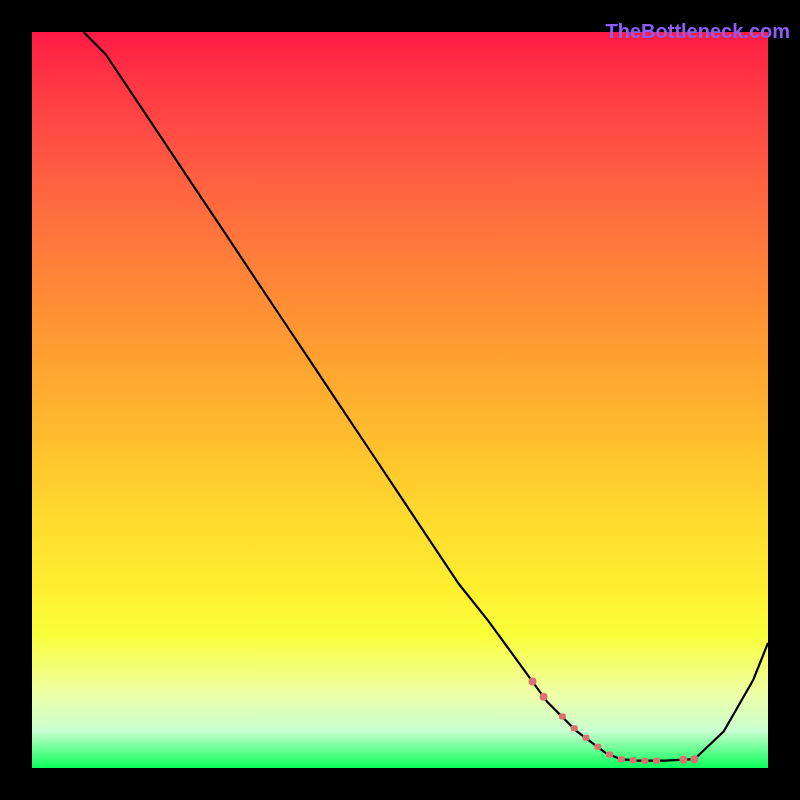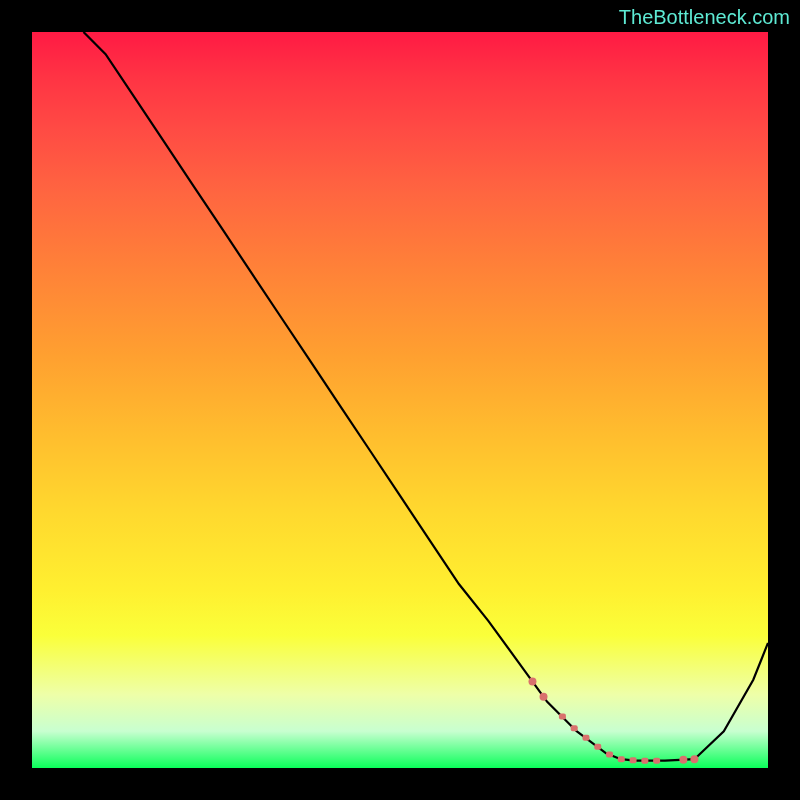--- a/index.html
+++ b/index.html
@@ -5,25 +5,25 @@
   * { margin: 0; padding: 0; box-sizing: border-box; }
   html, body { width: 800px; height: 800px; background: #000; font-family: Arial, sans-serif; }
   .container {
     position: relative;
     width: 800px;
     height: 800px;
     background: #000;
   }
   .watermark {
     position: absolute;
-    top: 6px;
+    top: 20px;
     right: 10px;
-    color: #5eead4;
+    color: #8b5cf6;
     font-size: 20px;
-    font-weight: 400;
+    font-weight: 700;
     z-index: 10;
   }
   .plot-area {
     position: absolute;
     left: 32px;
     top: 32px;
     width: 736px;
     height: 736px;
     overflow: hidden;
   }

